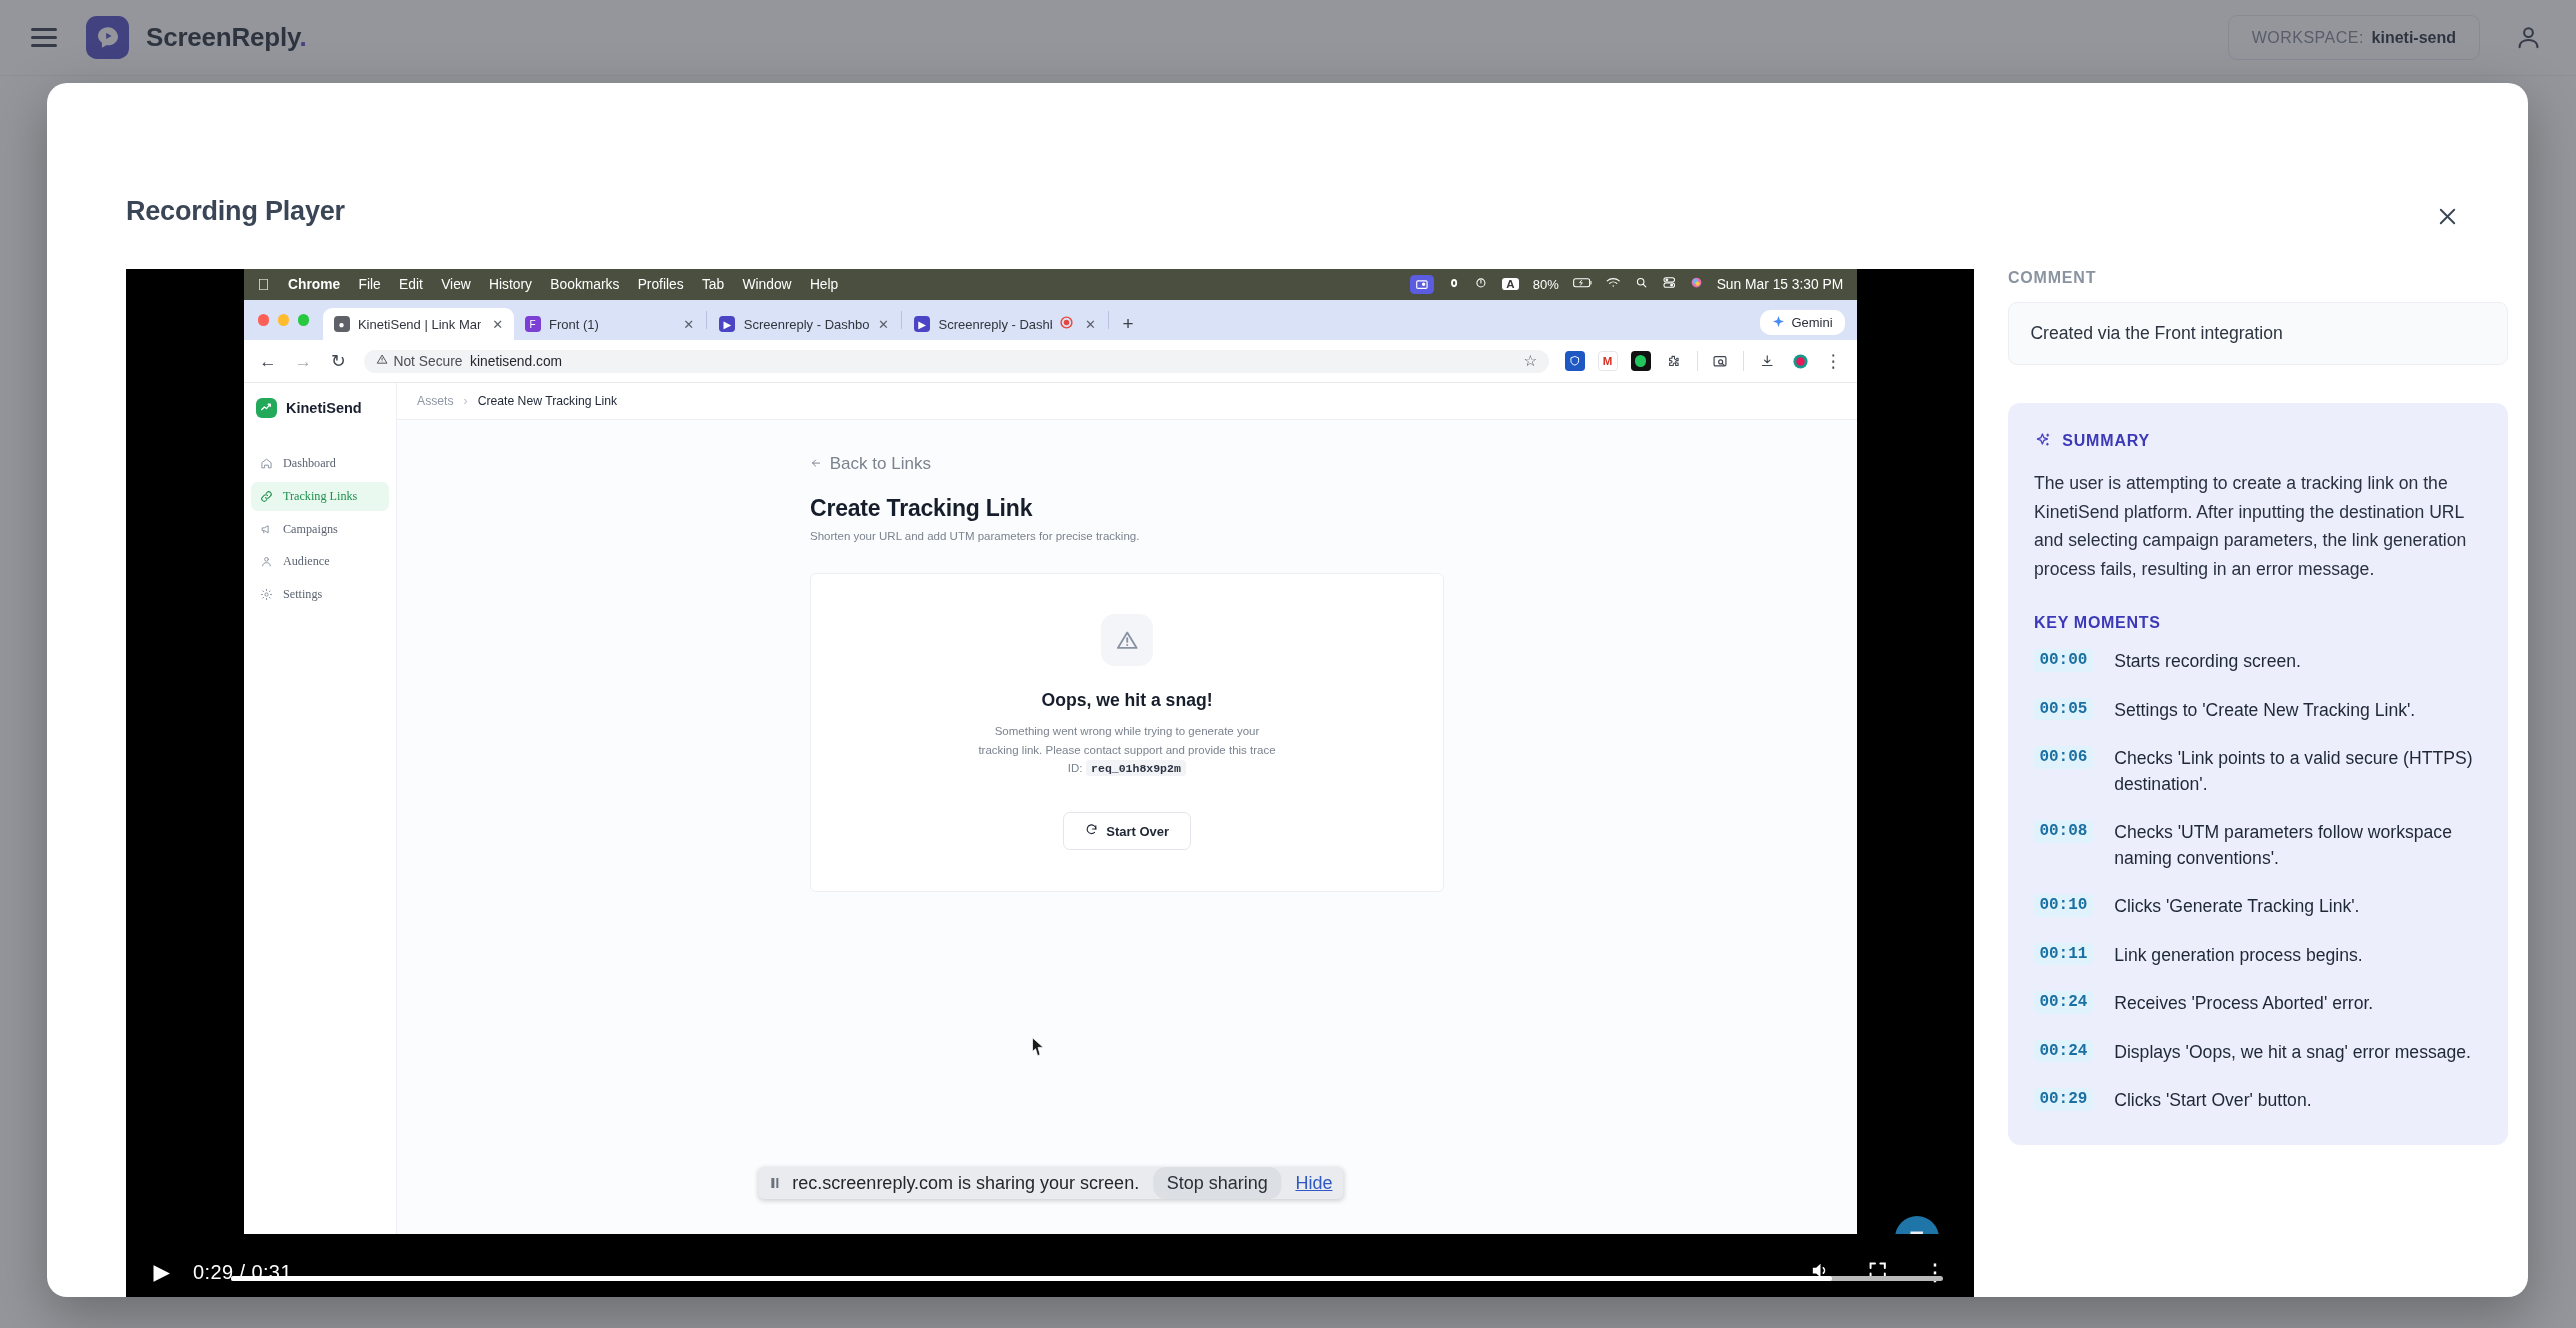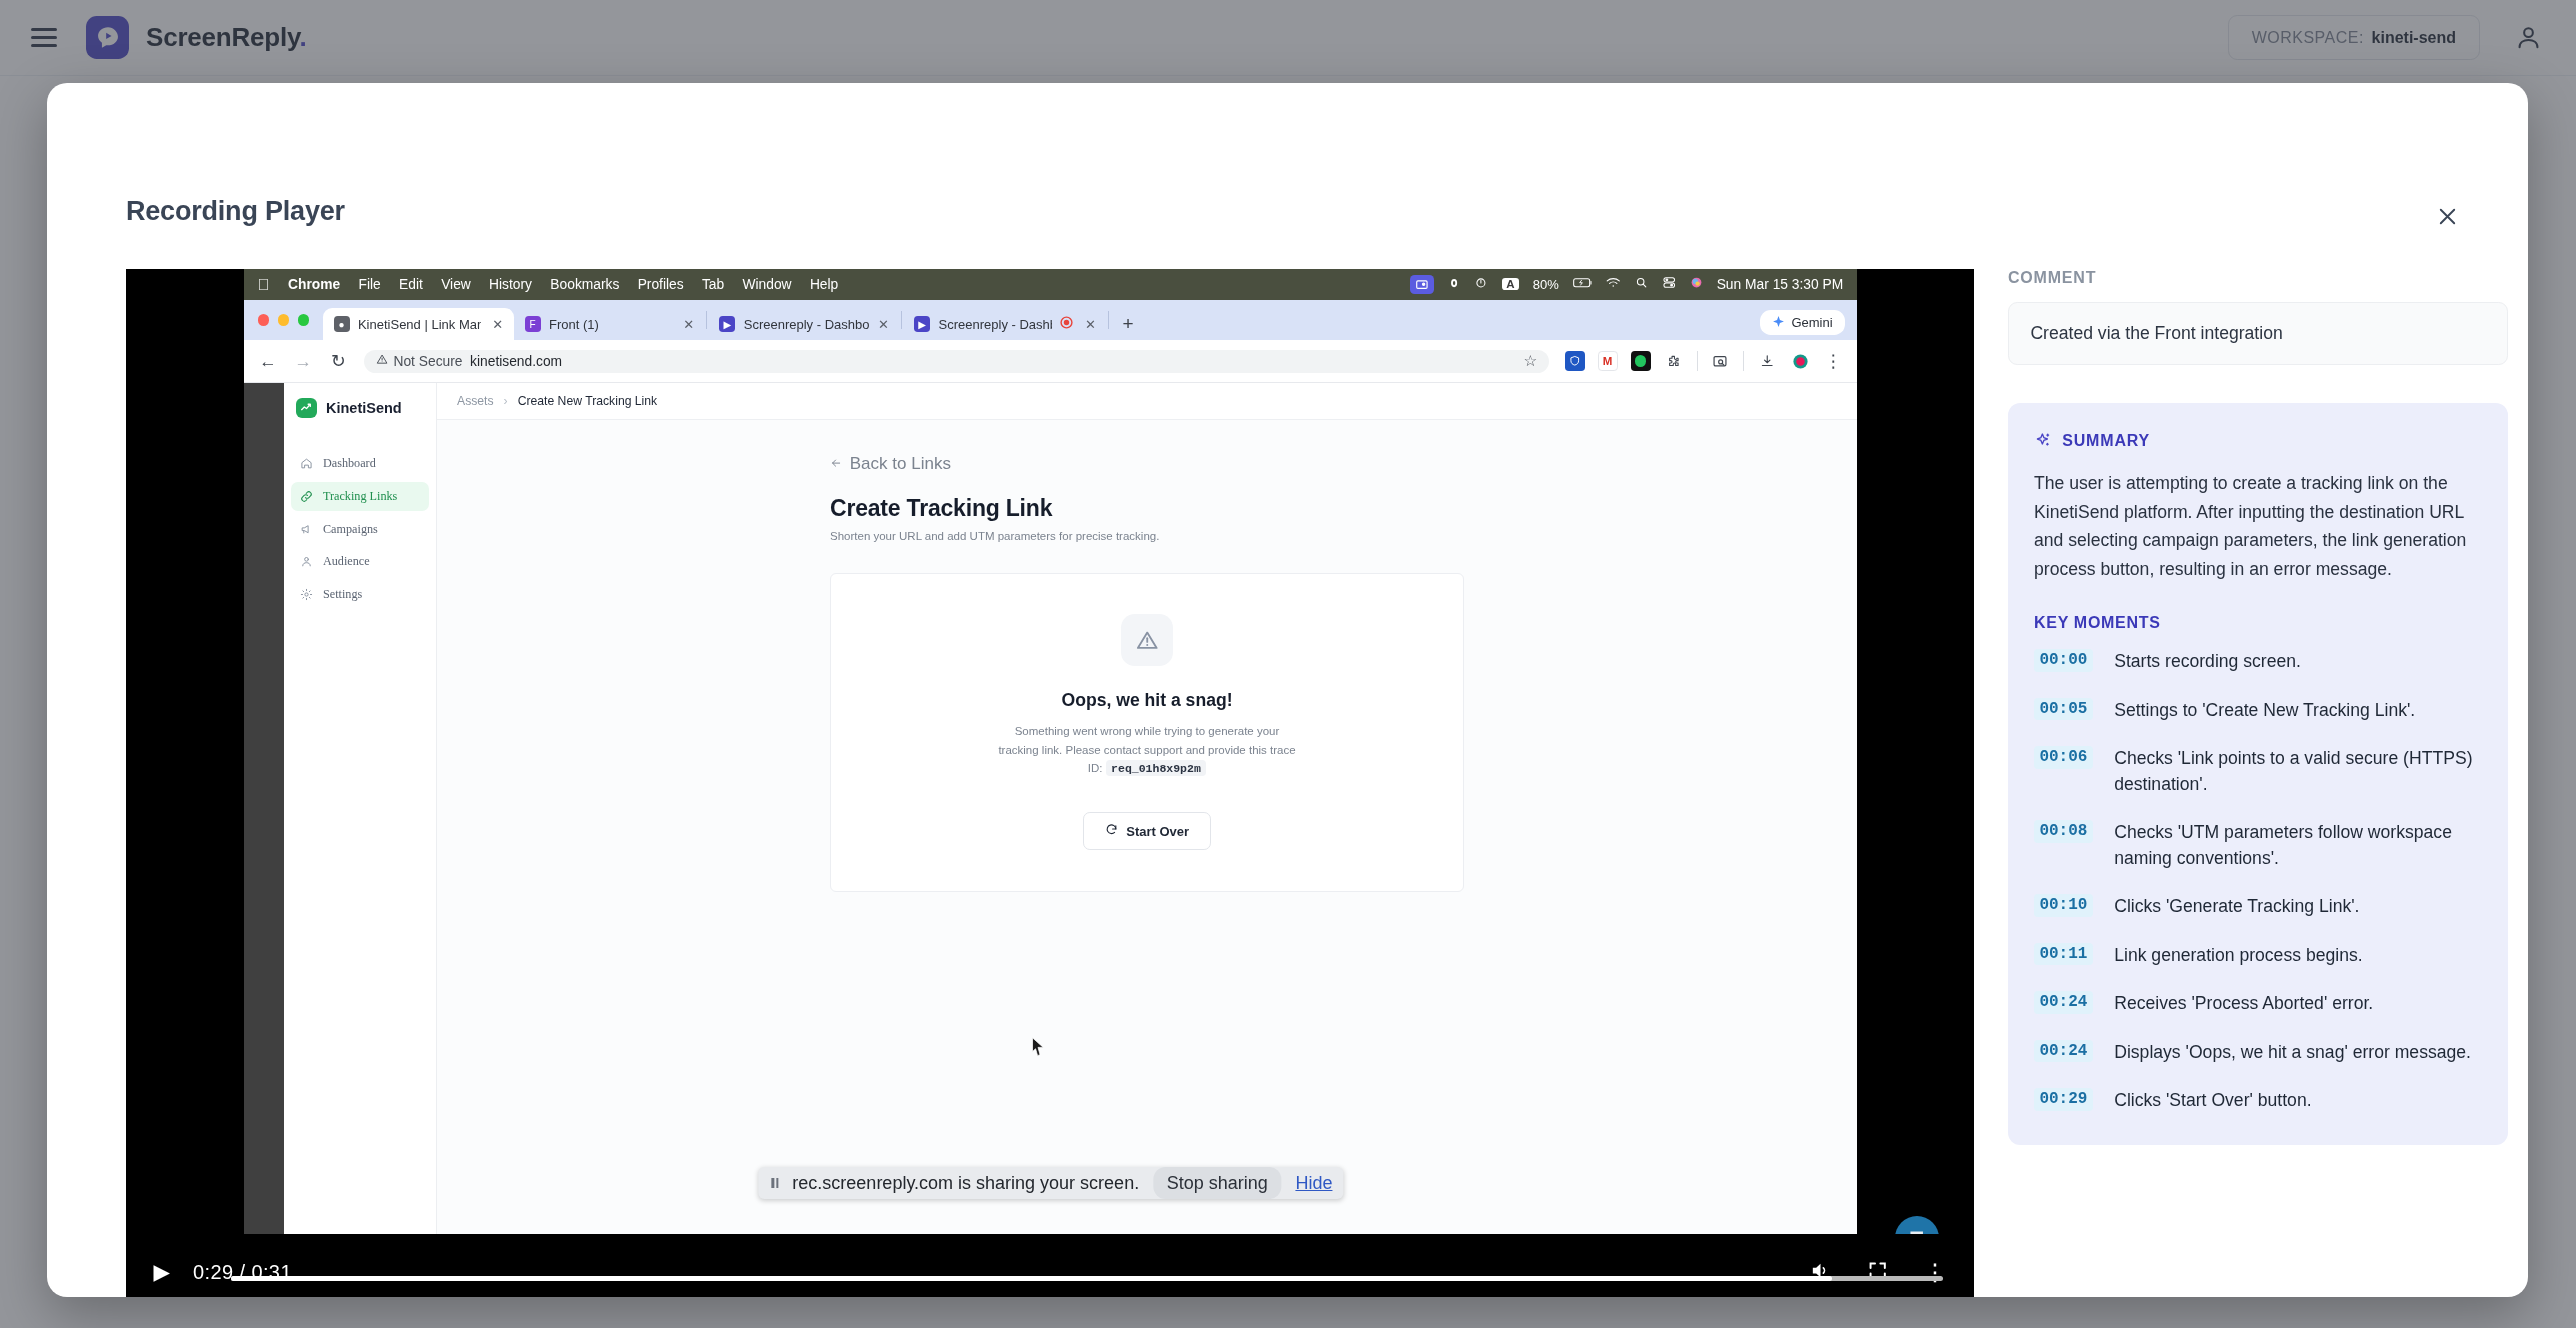--- a/index.html
+++ b/index.html
@@ -123,21 +123,21 @@
     display: flex; align-items: center; padding: 0 12.2px; gap: 7.6px; font-size: 13.8px; color: #24282e;
   }
   .notsecure { display: flex; align-items: center; gap: 5.4px; color: #4a4f57; }
   .star { margin-left: auto; color: #4a4f57; font-size: 15.3px; }
   .ext-row { display: flex; align-items: center; gap: 13px; }
   .ext { width: 20px; height: 20px; border-radius: 3.8px; display:flex; align-items:center; justify-content:center;
          font-size: 11.5px; font-weight: 700; color: #fff; }
   .ext-sep { width: 0.8px; height: 20px; background: #dcdfe4; }
 
   
-  .ks-wrap { display: flex; height: 852px; background: #404040; padding-left: 40px; }
+  .ks-wrap { display: flex; height: 852px; background: #404040; }
   .ks-side { width: 153px; border-right: 0.8px solid #eceef1; background: #fff; }
   .ks-brand { display: flex; align-items: center; gap: 9.2px; padding: 14.5px 12.2px; }
   .ks-logo { width: 20.6px; height: 20.6px; border-radius: 6.1px; background: #22a95a;
              display:flex; align-items:center; justify-content:center; }
   .ks-name { font-size: 14.5px; font-weight: 700; color: #1a2030; }
   .ks-nav { padding: 17px 6.9px 0 6.9px; display: flex; flex-direction: column; gap: 3.8px; font-family: Liberation Serif, serif; }
   .ks-item { display: flex; align-items: center; gap: 9.2px; padding: 6.9px 8.4px; border-radius: 6.9px;
              font-size: 12.2px; color: #5b6472; }
   .ks-item.active { background: #e9f9ef; color: #1f8f4e; font-weight: 500; }
   .ks-item .ico { width: 14.5px; height: 14.5px; display: flex; align-items: center; justify-content: center; }
@@ -635,21 +635,21 @@
     <div class="summary-card">
       <div class="summary-head">
         <span>
           <svg width="18.3" height="18.3" viewBox="0 0 24 24" fill="none" stroke="#4b45c6" stroke-width="1.8" stroke-linejoin="round">
             <path d="M11 4l1.9 4.6L17.5 10.5 12.9 12.4 11 17l-1.9-4.6L4.5 10.5 9.1 8.6z"></path>
             <path d="M18 4.2v2.4M19.2 5.4h-2.4M17.6 16.4v1.8M18.5 17.3h-1.8" stroke-linecap="round"></path>
           </svg>
         </span>
         <span class="stitle">SUMMARY</span>
       </div>
-      <div class="summary-text">The user is attempting to create a tracking link on the KinetiSend platform. After inputting the destination URL and selecting campaign parameters, the link generation process button, resulting in an error message.</div>
+      <div class="summary-text">The user is attempting to create a tracking link on the KinetiSend platform. After inputting the destination URL and selecting campaign parameters, the link generation process fails, resulting in an error message.</div>
 
       <div class="km-label">KEY MOMENTS</div>
       <div class="km-list">
         <div class="km-row">
           <span class="km-time">00:00</span>
           <span class="km-text">Starts recording screen.</span>
         </div>
         <div class="km-row">
           <span class="km-time">00:05</span>
           <span class="km-text">Settings to 'Create New Tracking Link'.</span>

